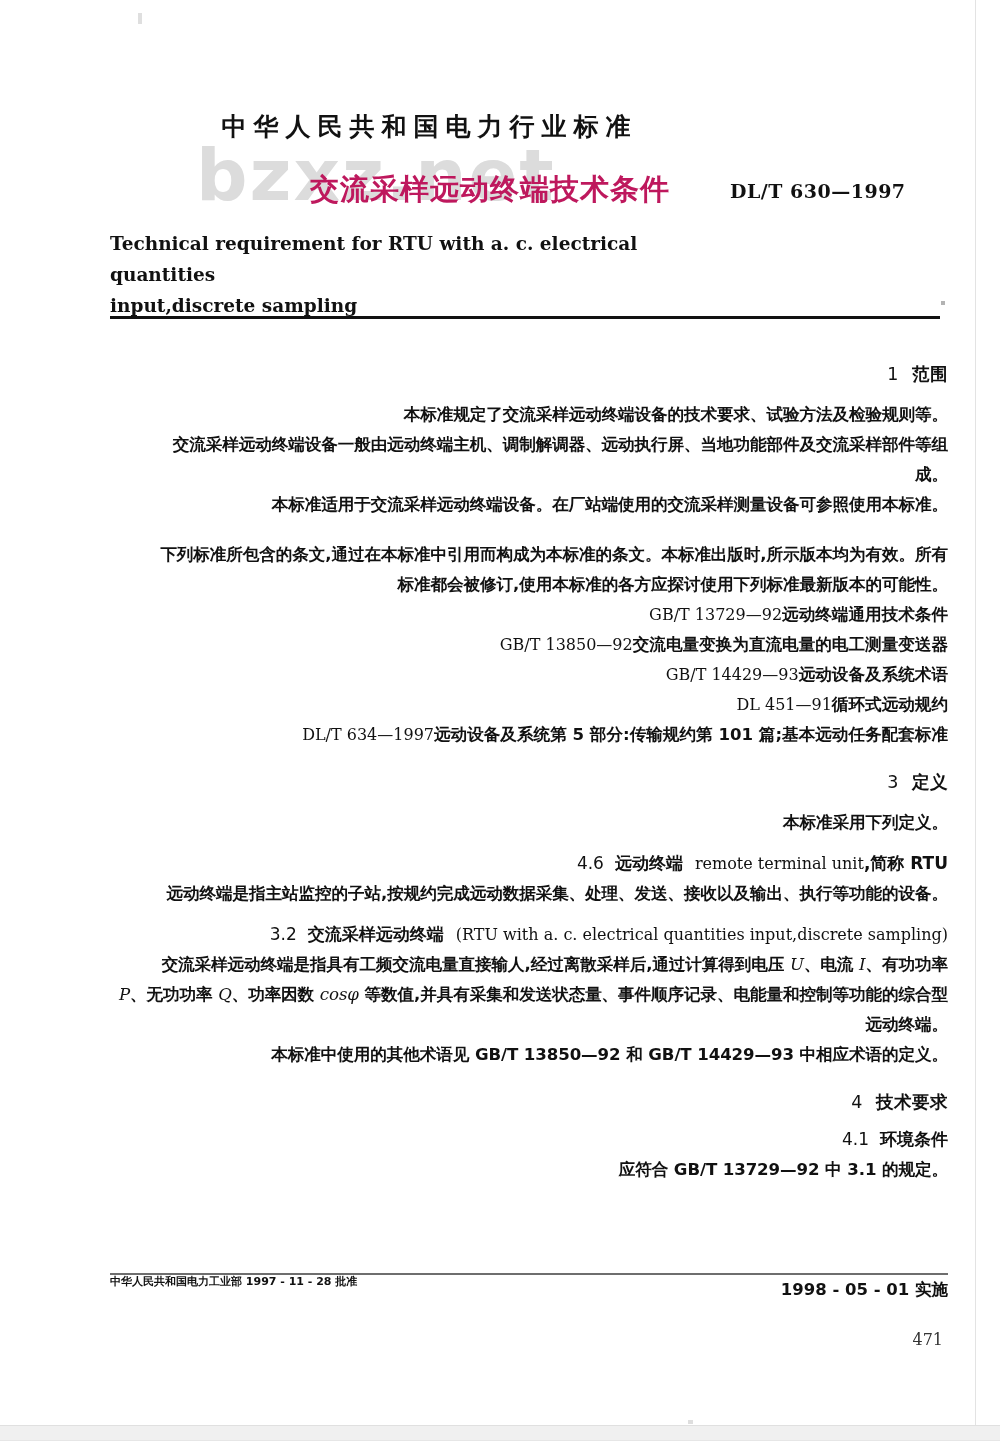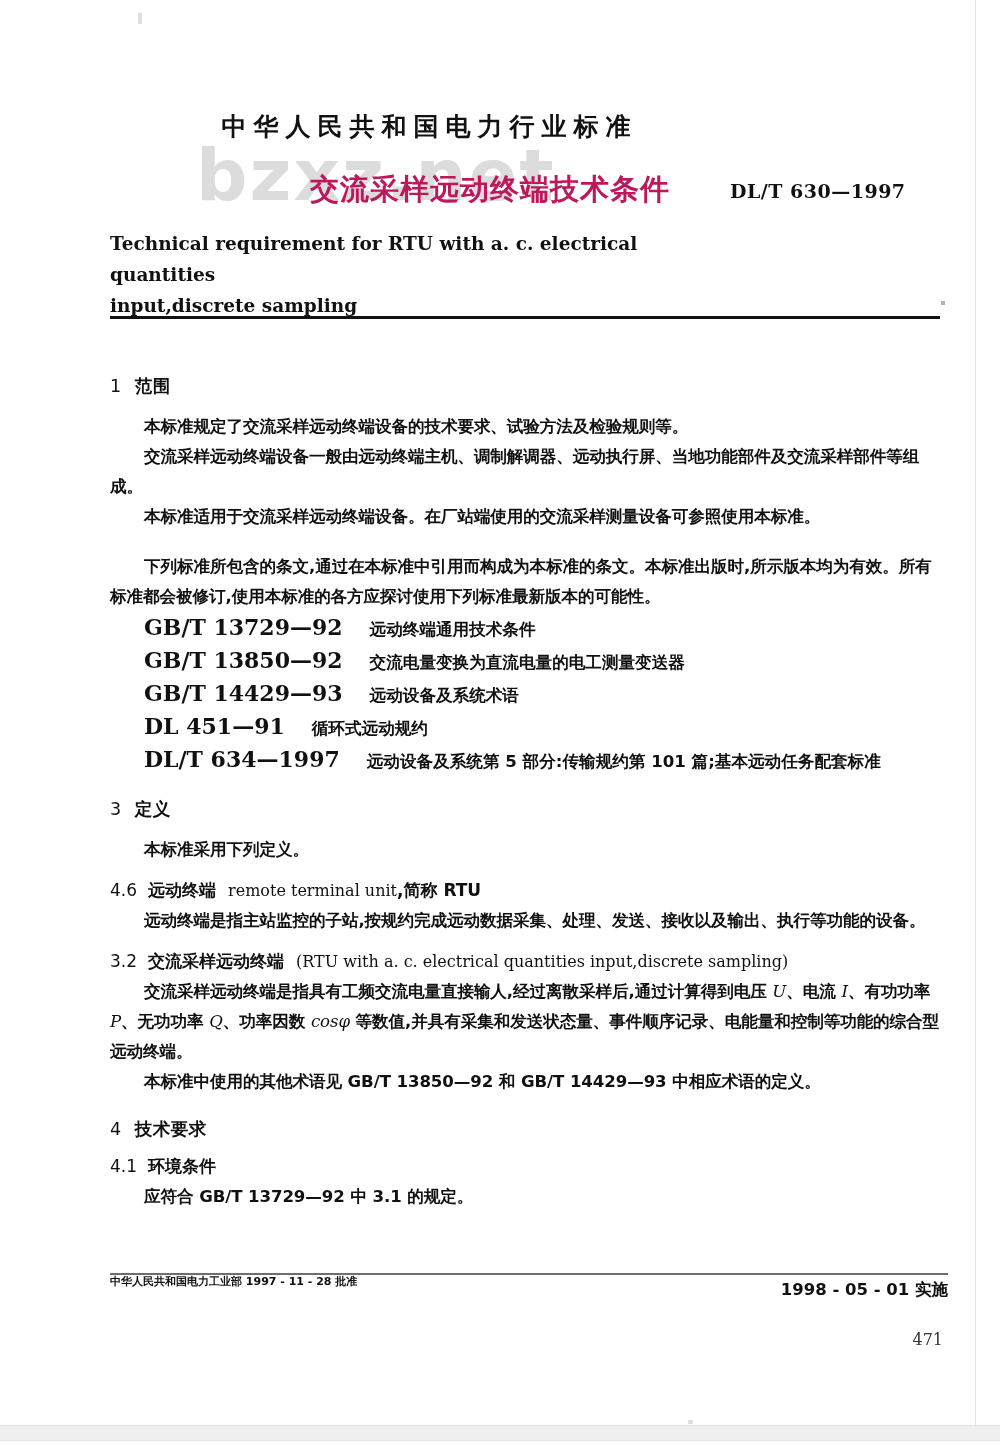--- a/index.html
+++ b/index.html
@@ -130,22 +130,23 @@
     top: 316px;
     width: 830px;
     height: 3px;
     background: #111;
   }
 
   
   .body {
     position: absolute;
     left: 110px;
-    top: 374px;
+    top: 362px;
     width: 838px;
+    text-align: right;
   }
   .h1 {
     font-family: "DejaVu Sans", sans-serif;
     font-weight: 700;
     font-size: 17.5px;
     letter-spacing: 0.5px;
     margin: 0 0 14px 0;
     color: #111;
   }
   .h1 .num {
@@ -188,23 +189,23 @@
   .ref-list li {
     font-family: "DejaVu Sans", sans-serif;
     font-weight: 700;
     font-size: 16.6px;
     line-height: 30px;
     padding-left: 34px;
     color: #111;
   }
   .ref-list li .code {
     font-family: "DejaVu Serif", serif;
-    font-weight: 700;
-    font-size: 22px;
-    margin-right: 27px;
+    font-weight: 400;
+    font-size: 16px;
+    margin-right: 0;
   }
   .ref-en {
     font-family: "DejaVu Serif", serif;
     font-weight: 400;
     font-size: 16.2px;
     line-height: 29px;
     text-indent: 34px;
     margin: 0;
     color: #111;
   }

